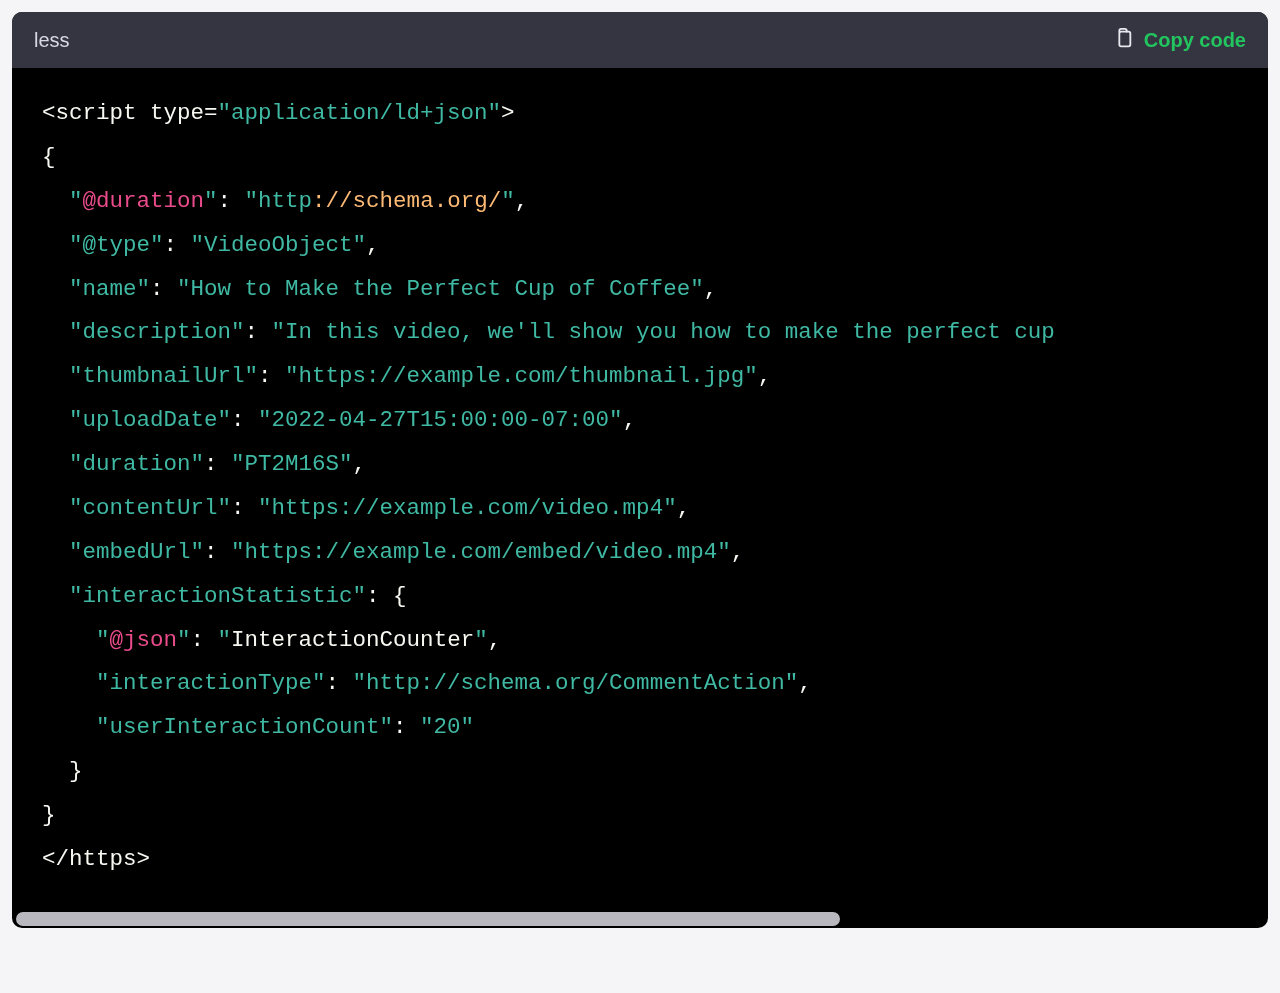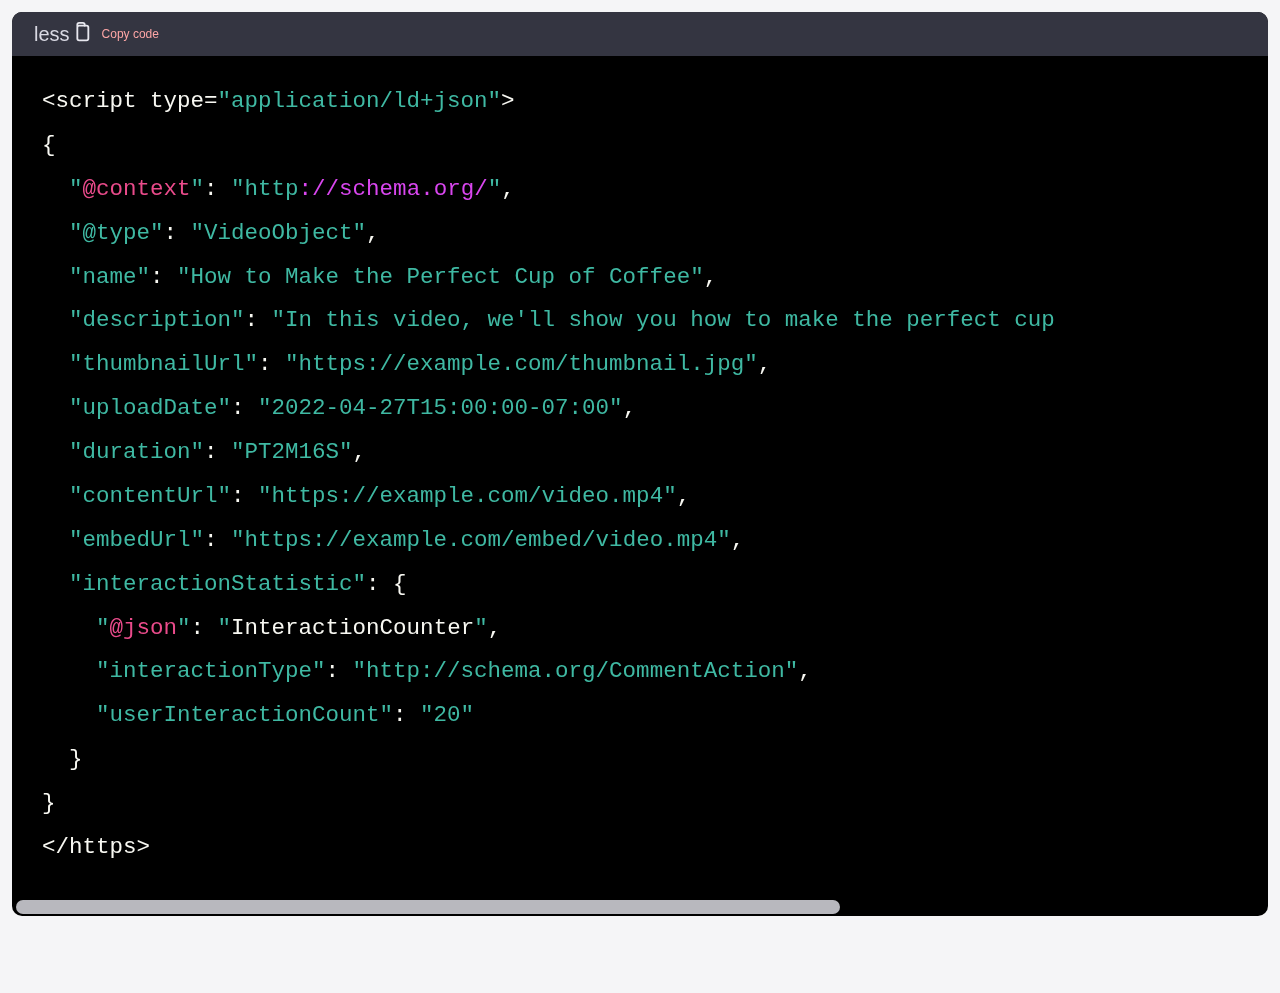--- a/index.html
+++ b/index.html
@@ -14,39 +14,39 @@
     background: #000000;
     border-radius: 10px;
     overflow: hidden;
     width: 100%;
     position: relative;
   }
   .header-bar {
     background: #343541;
     display: flex;
     align-items: center;
-    justify-content: flex-start;
+    justify-content: space-between;
     padding: 12px 22px;
-    height: 44px;
+    height: 56px;
   }
   .lang-label {
     color: #d9d9e3;
     font-size: 20px;
     font-weight: 400;
   }
   .copy-group {
     display: flex;
     align-items: center;
     gap: 10px;
     cursor: pointer;
   }
   .copy-label {
-    color: #fca5a5;
-    font-size: 12px;
-    font-weight: 400;
+    color: #22c55e;
+    font-size: 20px;
+    font-weight: 700;
   }
   .copy-icon {
     width: 22px;
     height: 24px;
     color: #e8e8ef;
   }
   .code-area {
     background: #000000;
     padding: 24px 30px 28px 30px;
     overflow-x: auto;
@@ -54,21 +54,21 @@
   pre {
     font-family: "SFMono-Regular", Menlo, Consolas, "Liberation Mono", monospace;
     font-size: 22.5px;
     line-height: 1.95;
     white-space: pre;
     color: #ffffff;
   }
   .tok-white { color: #f8f8f2; }
   .tok-teal  { color: #3fb9a3; }
   .tok-pink  { color: #ea4b8b; }
-  .tok-gray  { color: #d946ef; }
+  .tok-gray  { color: #fdba74; }
 
   .h-scroll {
     height: 14px;
     background: transparent;
     position: relative;
     margin: 2px 4px 2px 4px;
   }
   .h-thumb {
     position: absolute;
     left: 0;
@@ -94,21 +94,21 @@
           <path d="M8 8H5a1 1 0 0 0-1 1v11a1 1 0 0 0 1 1h11a1 1 0 0 0 1-1v-1" opacity="0"></path>
         </svg>
       </span>
       <span class="copy-label">Copy code</span>
     </div>
   </div>
 
   <div class="code-area">
 <pre><span class="tok-white">&lt;script type=</span><span class="tok-teal">"application/ld+json"</span><span class="tok-white">&gt;</span>
 <span class="tok-white">{</span>
-  <span class="tok-teal">"</span><span class="tok-pink">@context</span><span class="tok-teal">"</span><span class="tok-white">: </span><span class="tok-teal">"http</span><span class="tok-gray">://schema.org/</span><span class="tok-teal">"</span><span class="tok-white">,</span>
+  <span class="tok-teal">"</span><span class="tok-pink">@duration</span><span class="tok-teal">"</span><span class="tok-white">: </span><span class="tok-teal">"http</span><span class="tok-gray">://schema.org/</span><span class="tok-teal">"</span><span class="tok-white">,</span>
   <span class="tok-teal">"@type"</span><span class="tok-white">: </span><span class="tok-teal">"VideoObject"</span><span class="tok-white">,</span>
   <span class="tok-teal">"name"</span><span class="tok-white">: </span><span class="tok-teal">"How to Make the Perfect Cup of Coffee"</span><span class="tok-white">,</span>
   <span class="tok-teal">"description"</span><span class="tok-white">: </span><span class="tok-teal">"In this video, we'll show you how to make the perfect cup</span>
   <span class="tok-teal">"thumbnailUrl"</span><span class="tok-white">: </span><span class="tok-teal">"https://example.com/thumbnail.jpg"</span><span class="tok-white">,</span>
   <span class="tok-teal">"uploadDate"</span><span class="tok-white">: </span><span class="tok-teal">"2022-04-27T15:00:00-07:00"</span><span class="tok-white">,</span>
   <span class="tok-teal">"duration"</span><span class="tok-white">: </span><span class="tok-teal">"PT2M16S"</span><span class="tok-white">,</span>
   <span class="tok-teal">"contentUrl"</span><span class="tok-white">: </span><span class="tok-teal">"https://example.com/video.mp4"</span><span class="tok-white">,</span>
   <span class="tok-teal">"embedUrl"</span><span class="tok-white">: </span><span class="tok-teal">"https://example.com/embed/video.mp4"</span><span class="tok-white">,</span>
   <span class="tok-teal">"interactionStatistic"</span><span class="tok-white">: </span><span class="tok-white">{</span>
     <span class="tok-teal">"</span><span class="tok-pink">@json</span><span class="tok-teal">"</span><span class="tok-white">: </span><span class="tok-teal">"</span><span class="tok-white">InteractionCounter</span><span class="tok-teal">"</span><span class="tok-white">,</span>

